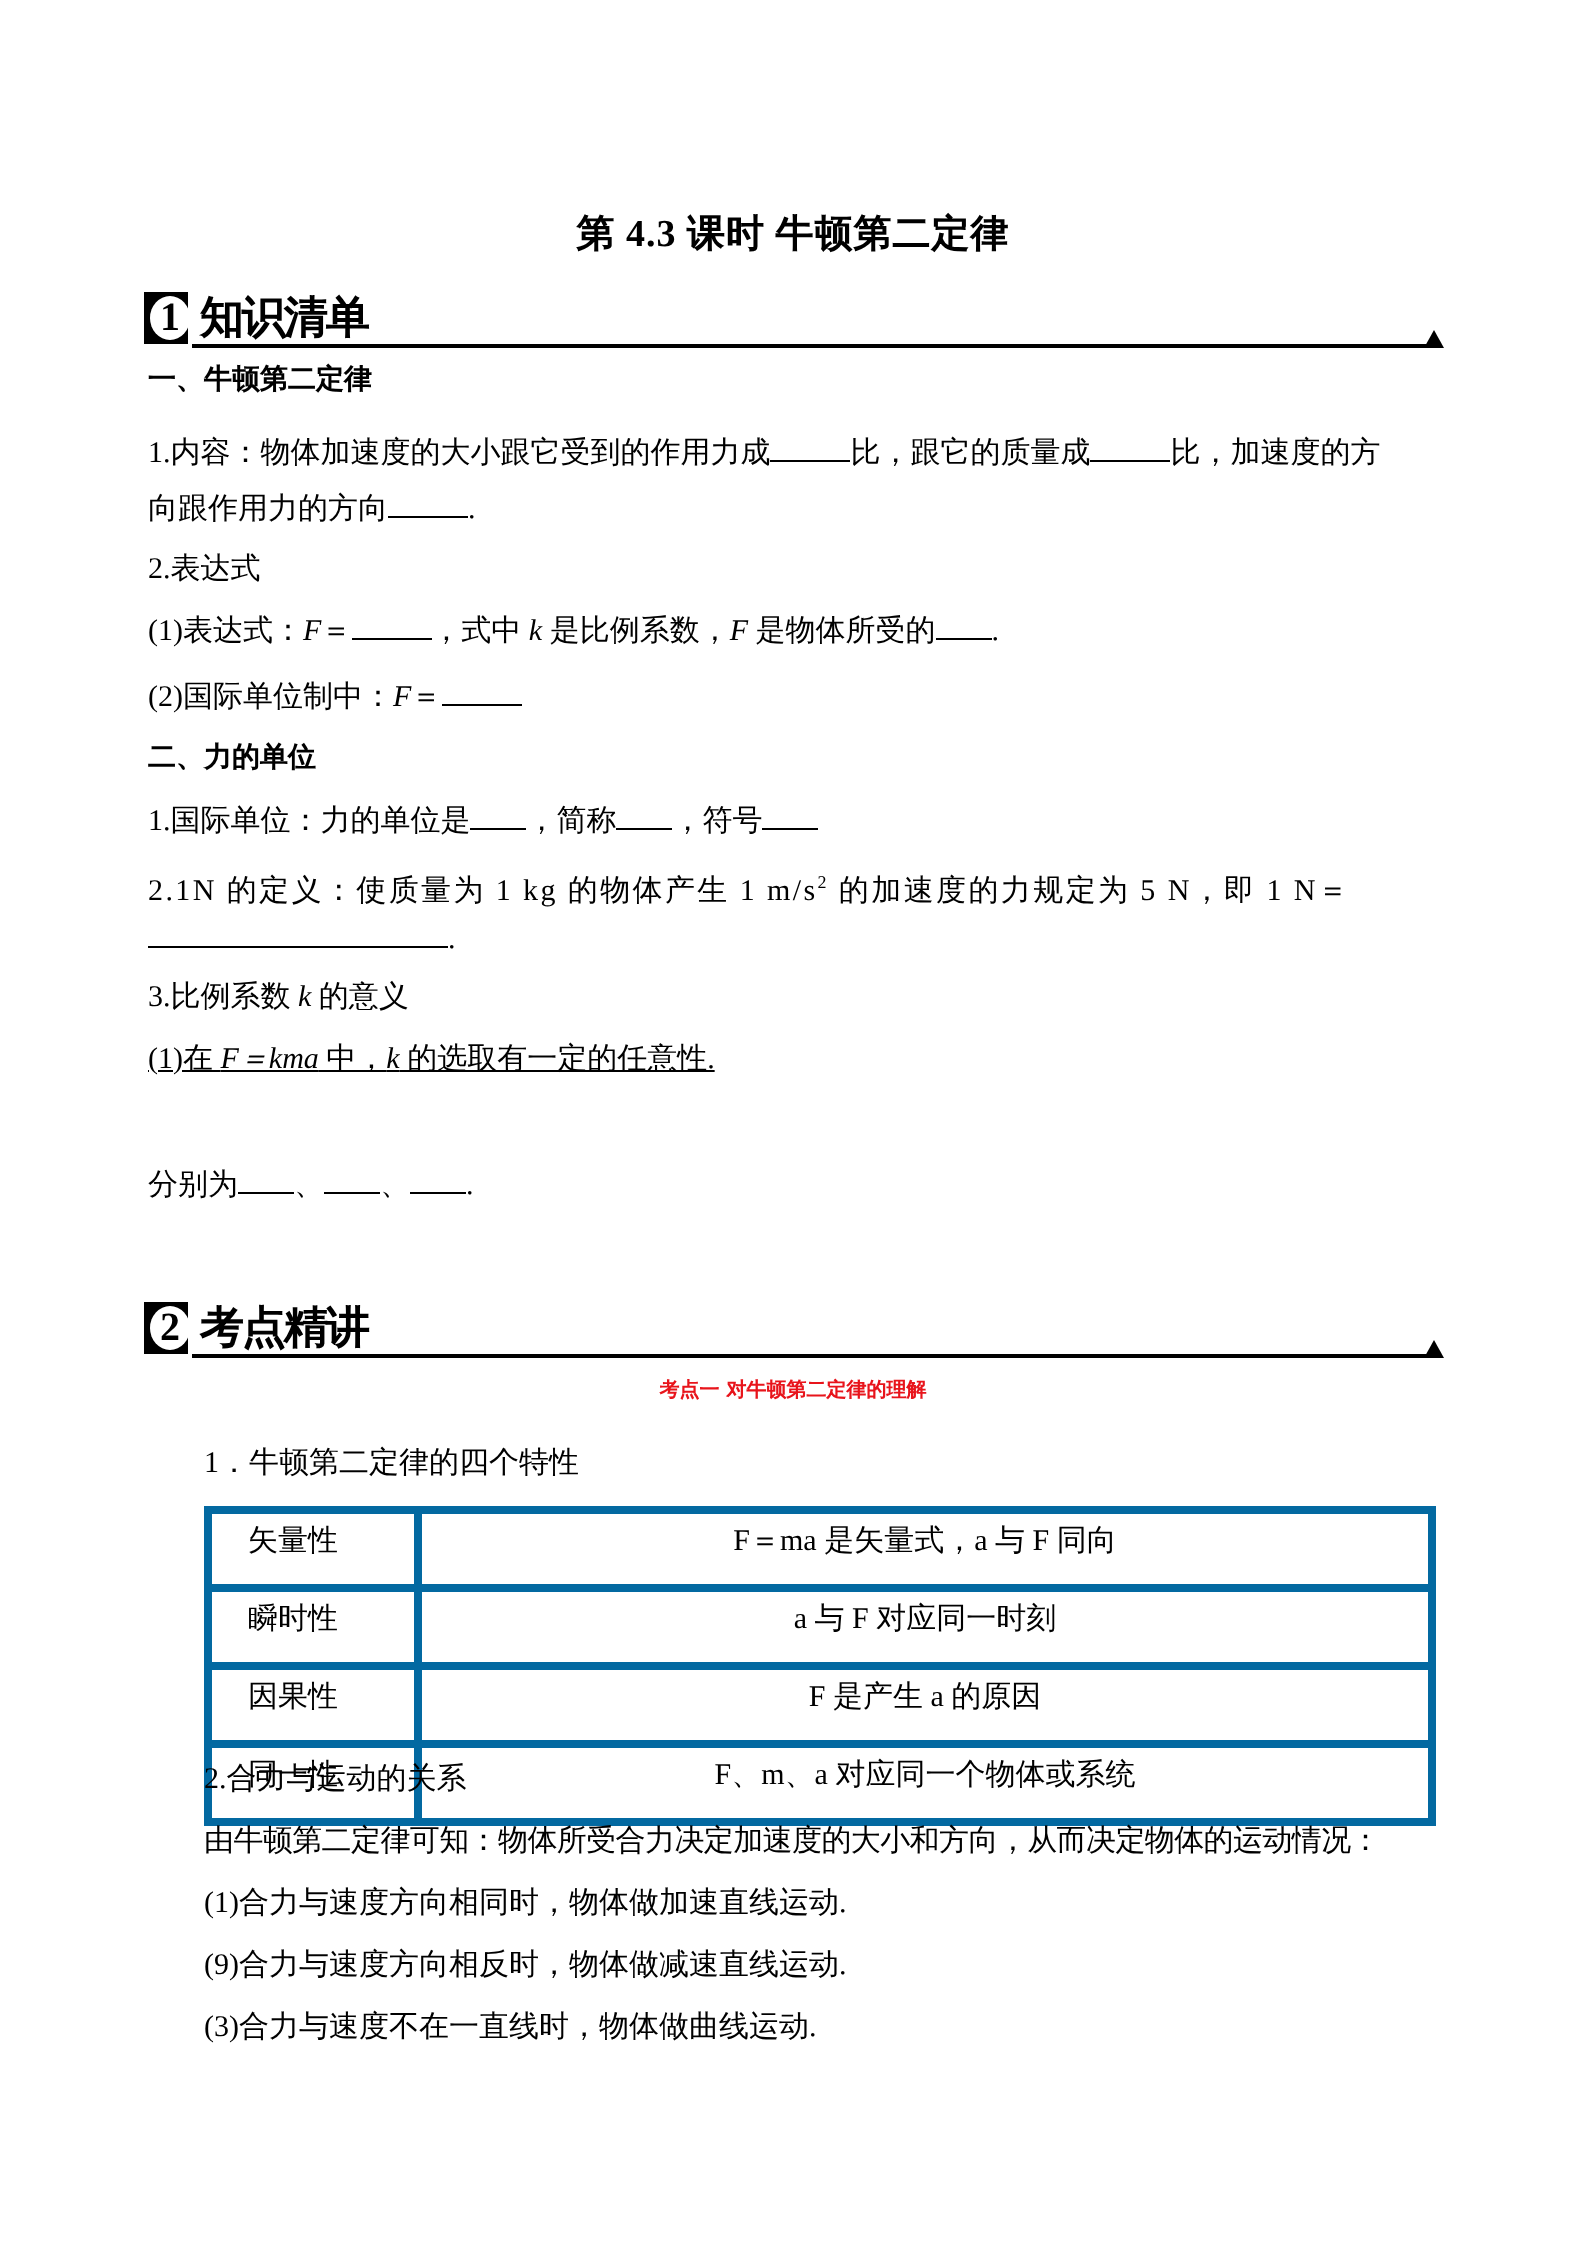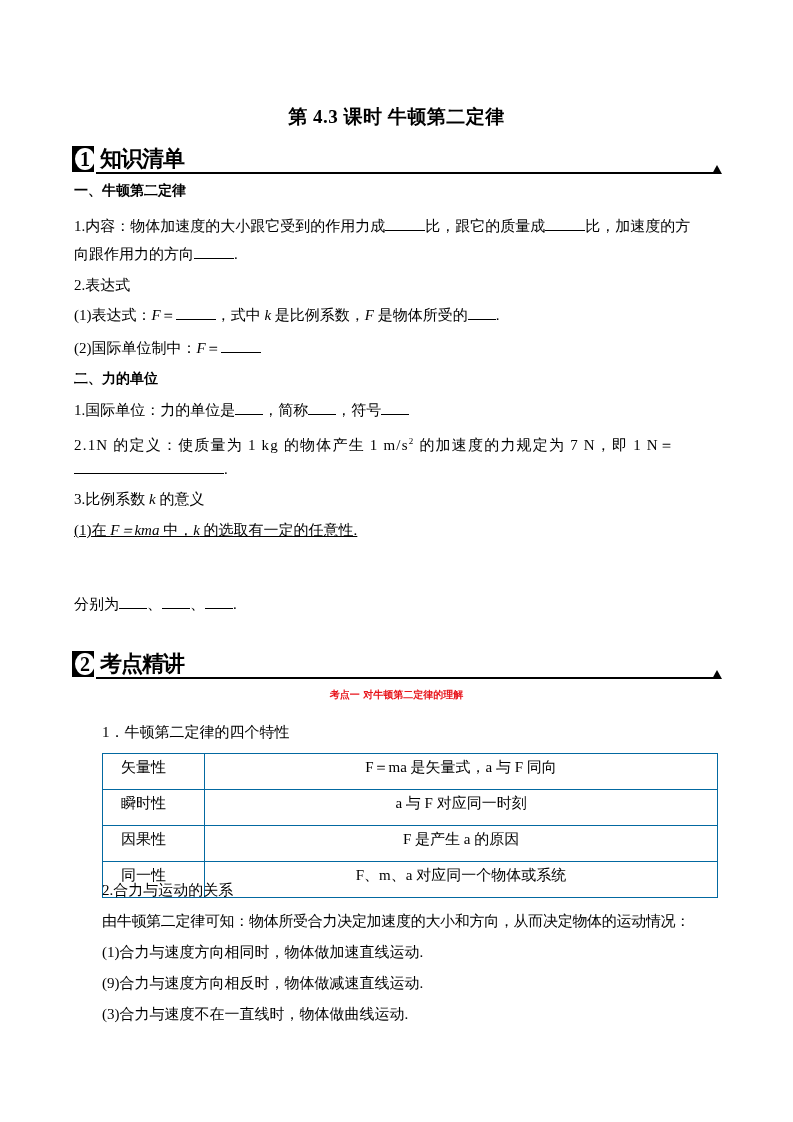--- a/index.html
+++ b/index.html
@@ -20,21 +20,21 @@
   .sec-header .tri { position: absolute; right: 0; top: 21px; width: 0; height: 0;
            border-left: 5px solid transparent; border-right: 5px solid transparent;
            border-bottom: 9px solid #000; }
   .line { position: absolute; left: 74px; font-size: 15px; white-space: nowrap; line-height: 20px; }
   .bold { font-weight: bold; font-family: "DejaVu Sans", sans-serif; font-size: 14px; }
   .blank { display: inline-block; border-bottom: 1px solid #000; height: 14px; vertical-align: baseline; }
   .i { font-style: italic; }
   .red-title { position: absolute; left: 0; width: 793px; text-align: center; top: 688px;
            color: #e8141b; font-weight: bold; font-size: 10px; font-family: "DejaVu Sans", sans-serif; }
   table.props { position: absolute; left: 102px; top: 753px; width: 616px; border-collapse: collapse; }
-  table.props td { border: 1px solid #0369a1; height: 30px; font-size: 15px; vertical-align: top; padding-top: 4px; }
+  table.props td { border: 4px solid #0369a1; height: 30px; font-size: 15px; vertical-align: top; padding-top: 4px; }
   table.props td.c1 { width: 82px; padding-left: 18px; }
   table.props td.c2 { text-align: center; }
   .sup { font-size: 9px; vertical-align: super; }
 </style>
 </head>
 <body>
 
 <div class="page">
 
   <div class="title">第 4.3 课时  牛顿第二定律</div>
@@ -60,42 +60,42 @@
   <div class="line" style="top:275px;">2.表达式</div>
 
   <div class="line" style="top:305px;">
     <span>(1)表达式：</span><span class="i">F</span><span>＝</span><span class="blank" style="width:40px"></span><span>，式中 </span><span class="i">k</span><span> 是比例系数，</span><span class="i">F</span><span> 是物体所受的</span><span class="blank" style="width:28px"></span><span>.</span>
   </div>
 
   <div class="line" style="top:338px;">
     <span>(2)国际单位制中：</span><span class="i">F</span><span>＝</span><span class="blank" style="width:40px"></span>
   </div>
 
-  <div class="line bold" style="top:369px;font-family:Liberation Mono, monospace;">二、力的单位</div>
+  <div class="line bold" style="top:369px;">二、力的单位</div>
 
   <div class="line" style="top:400px;">
     <span>1.国际单位：力的单位是</span><span class="blank" style="width:28px"></span><span>，简称</span><span class="blank" style="width:28px"></span><span>，符号</span><span class="blank" style="width:28px"></span>
   </div>
 
   <div class="line" style="top:431px; letter-spacing:1.2px;">
-    <span>2.1N 的定义：使质量为 1 kg 的物体产生 1 m/s</span><span class="sup">2</span><span> 的加速度的力规定为 7 N，即 1 N＝</span>
+    <span>2.1N 的定义：使质量为 1 kg 的物体产生 1 m/s</span><span class="sup">2</span><span> 的加速度的力规定为 5 N，即 1 N＝</span>
   </div>
   <div class="line" style="top:459px;">
     <span class="blank" style="width:150px"></span><span>.</span>
   </div>
 
   <div class="line" style="top:489px;">
     <span>3.比例系数 </span><span class="i">k</span><span> 的意义</span>
   </div>
 
   <div class="line" style="top:520px;text-decoration:underline;">
     <span>(1)在 </span><span class="i">F＝kma</span><span> 中，</span><span class="i">k</span><span> 的选取有一定的任意性.</span>
   </div>
 
-  <div class="line" style="top:594px;">
+  <div class="line" style="top:582px;">
     <span>分别为</span><span class="blank" style="width:28px"></span><span>、</span><span class="blank" style="width:28px"></span><span>、</span><span class="blank" style="width:28px"></span><span>.</span>
   </div>
 
   <div class="sec-header" style="top:649px;">
     <div class="badge">
       <div class="num">2</div>
     </div>
     <div class="label">考点精讲</div>
     <div class="rule"></div>
     <div class="tri"></div>

